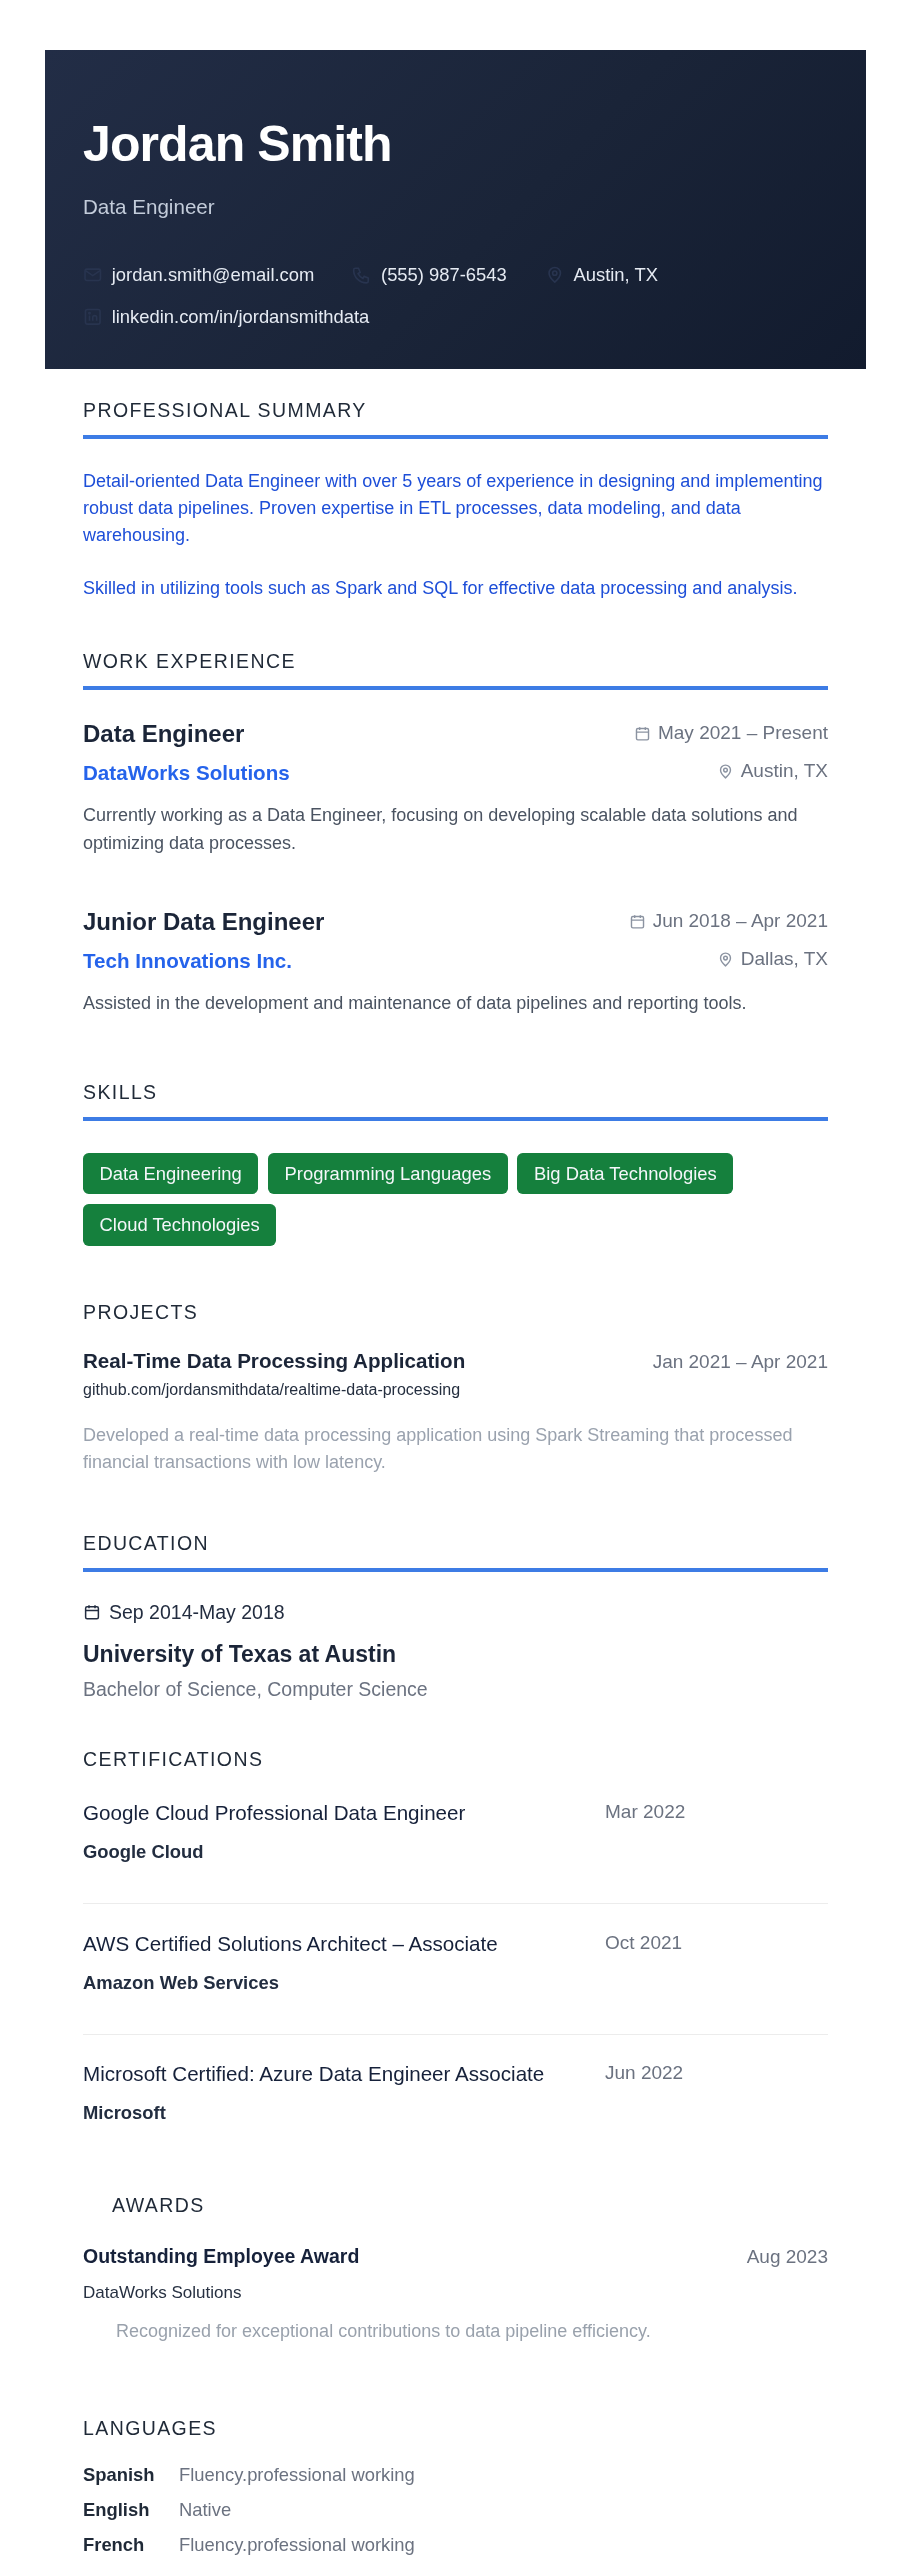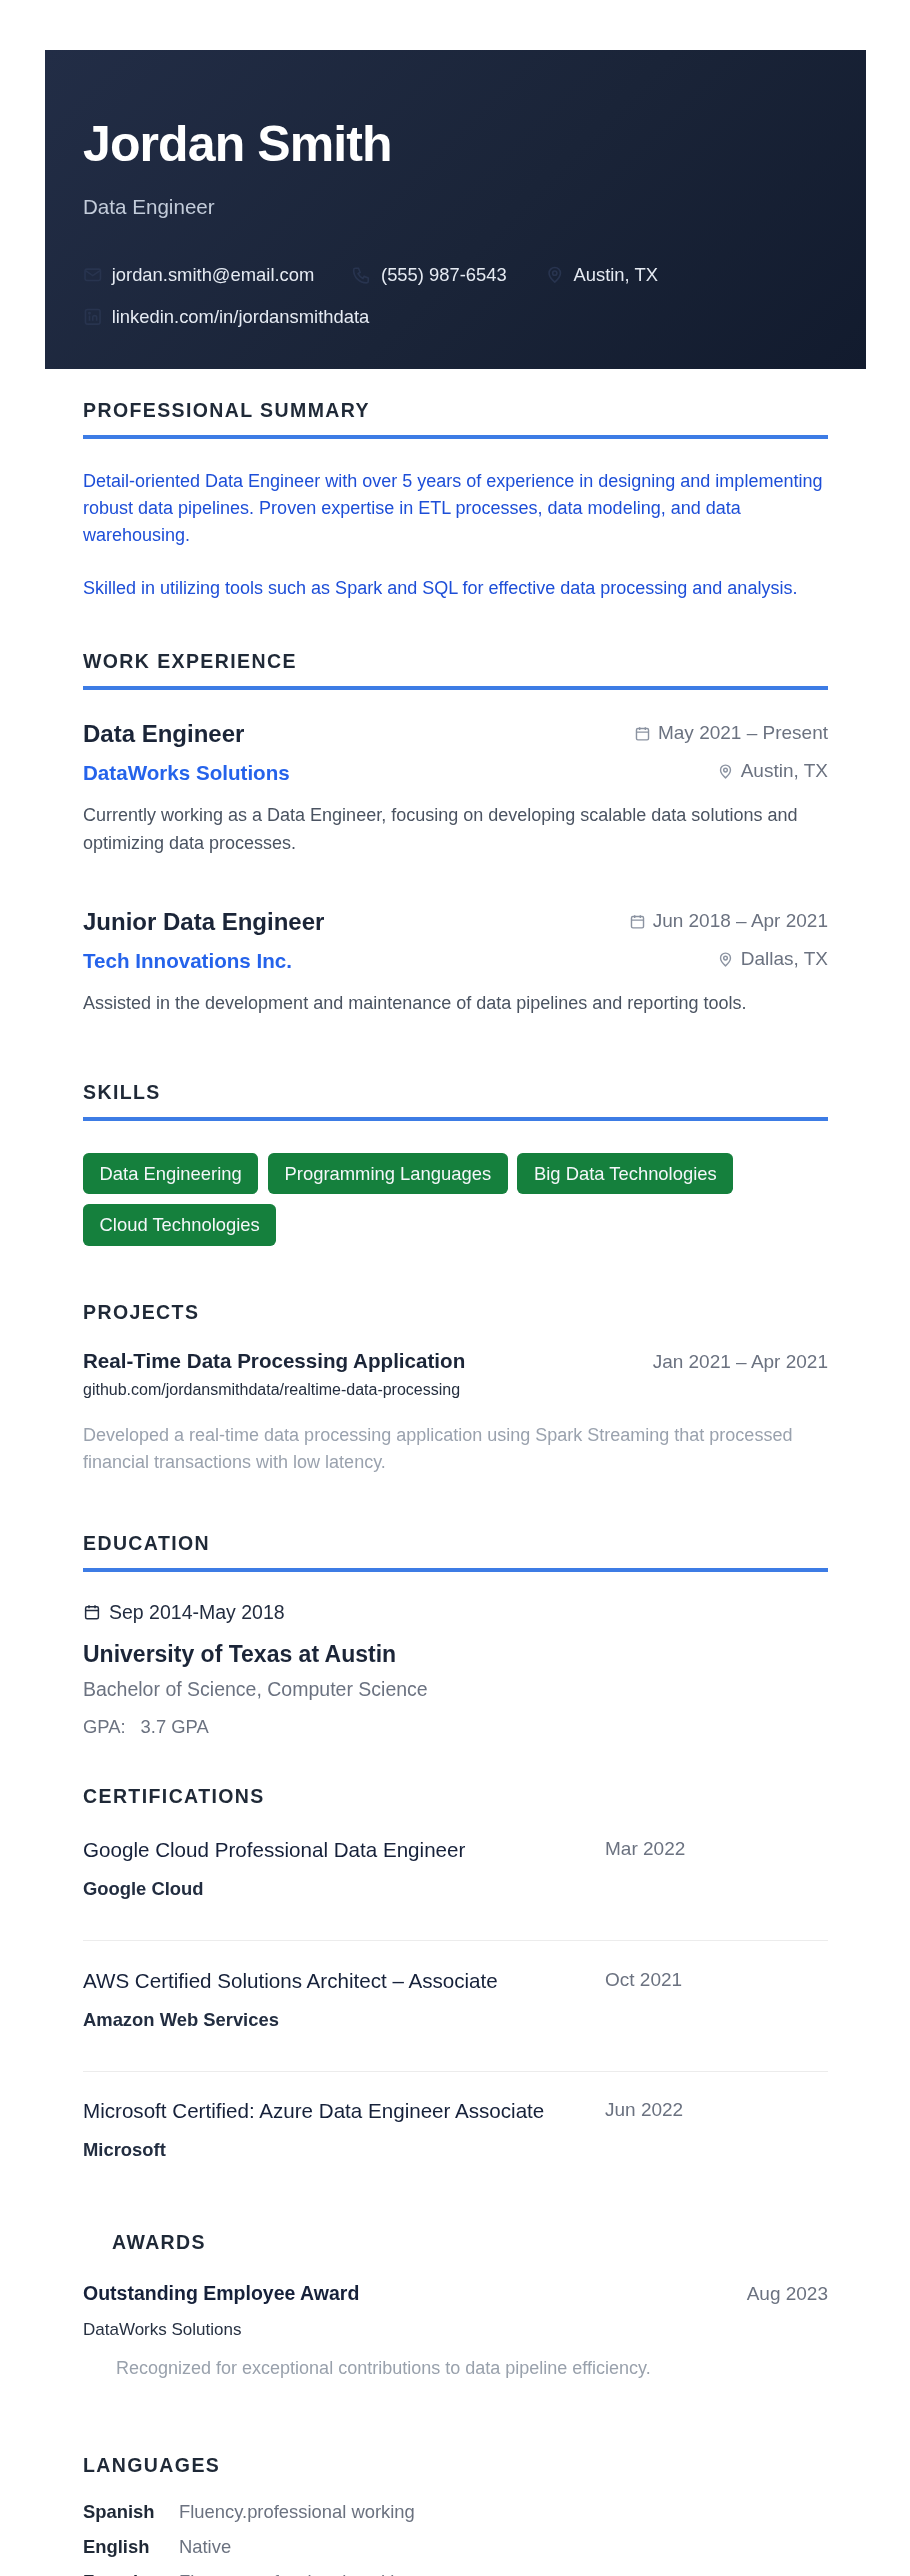--- a/index.html
+++ b/index.html
@@ -34,21 +34,21 @@
   .contact { margin-top: 45px; }
   .contact-row { display: flex; align-items: flex-start; gap: 38px; }
   .contact-row + .contact-row { margin-top: 20.6px; }
   .contact-item { display: flex; align-items: center; gap: 9.2px; color: #e6ebf3; font-size: 18.4px; text-decoration: none; }
   .contact-item svg { width: 19.5px; height: 19.5px; stroke: #28344f; fill: none; stroke-width: 2; flex: 0 0 auto; }
 
   
   .content { padding: 0 38px; }
   .sec-heading {
     font-size: 19.5px;
-    font-weight: 700;
+    font-weight: 400;
     letter-spacing: 1.4px;
     color: #1f2937;
     text-transform: uppercase;
   }
   .rule { height: 4px; background: #3d7ce5; margin-top: 12.6px; }
 
   .mt-summary { margin-top: 30px; }
   .para { font-size: 18px; line-height: 1.52; color: #1d4ed8; }
   .para + .para { margin-top: 25px; }
   .summary-body { margin-top: 29px; }
@@ -249,24 +249,20 @@
       <div class="rule"></div>
       <div class="edu-date">
         <svg viewBox="0 0 24 24">
             <rect x="3.5" y="5" width="17" height="16" rx="2"></rect>
             <path d="M3.5 10h17M8 3v4M16 3v4"></path>
           </svg>
         <span>Sep 2014-May 2018</span>
       </div>
       <div class="edu-school">University of Texas at Austin</div>
       <div class="edu-degree">Bachelor of Science, Computer Science</div>
-      <div class="edu-gpa">
-        <span>GPA:</span>
-        <span>3.7 GPA</span>
-      </div>
     </section>
 
     <section>
       <h2 class="sec-heading mt-certs">CERTIFICATIONS</h2>
 
       <article class="cert">
         <h3 class="cert-name">Google Cloud Professional Data Engineer</h3>
         <span class="cert-date">Mar 2022</span>
         <div class="cert-issuer">Google Cloud</div>
       </article>

